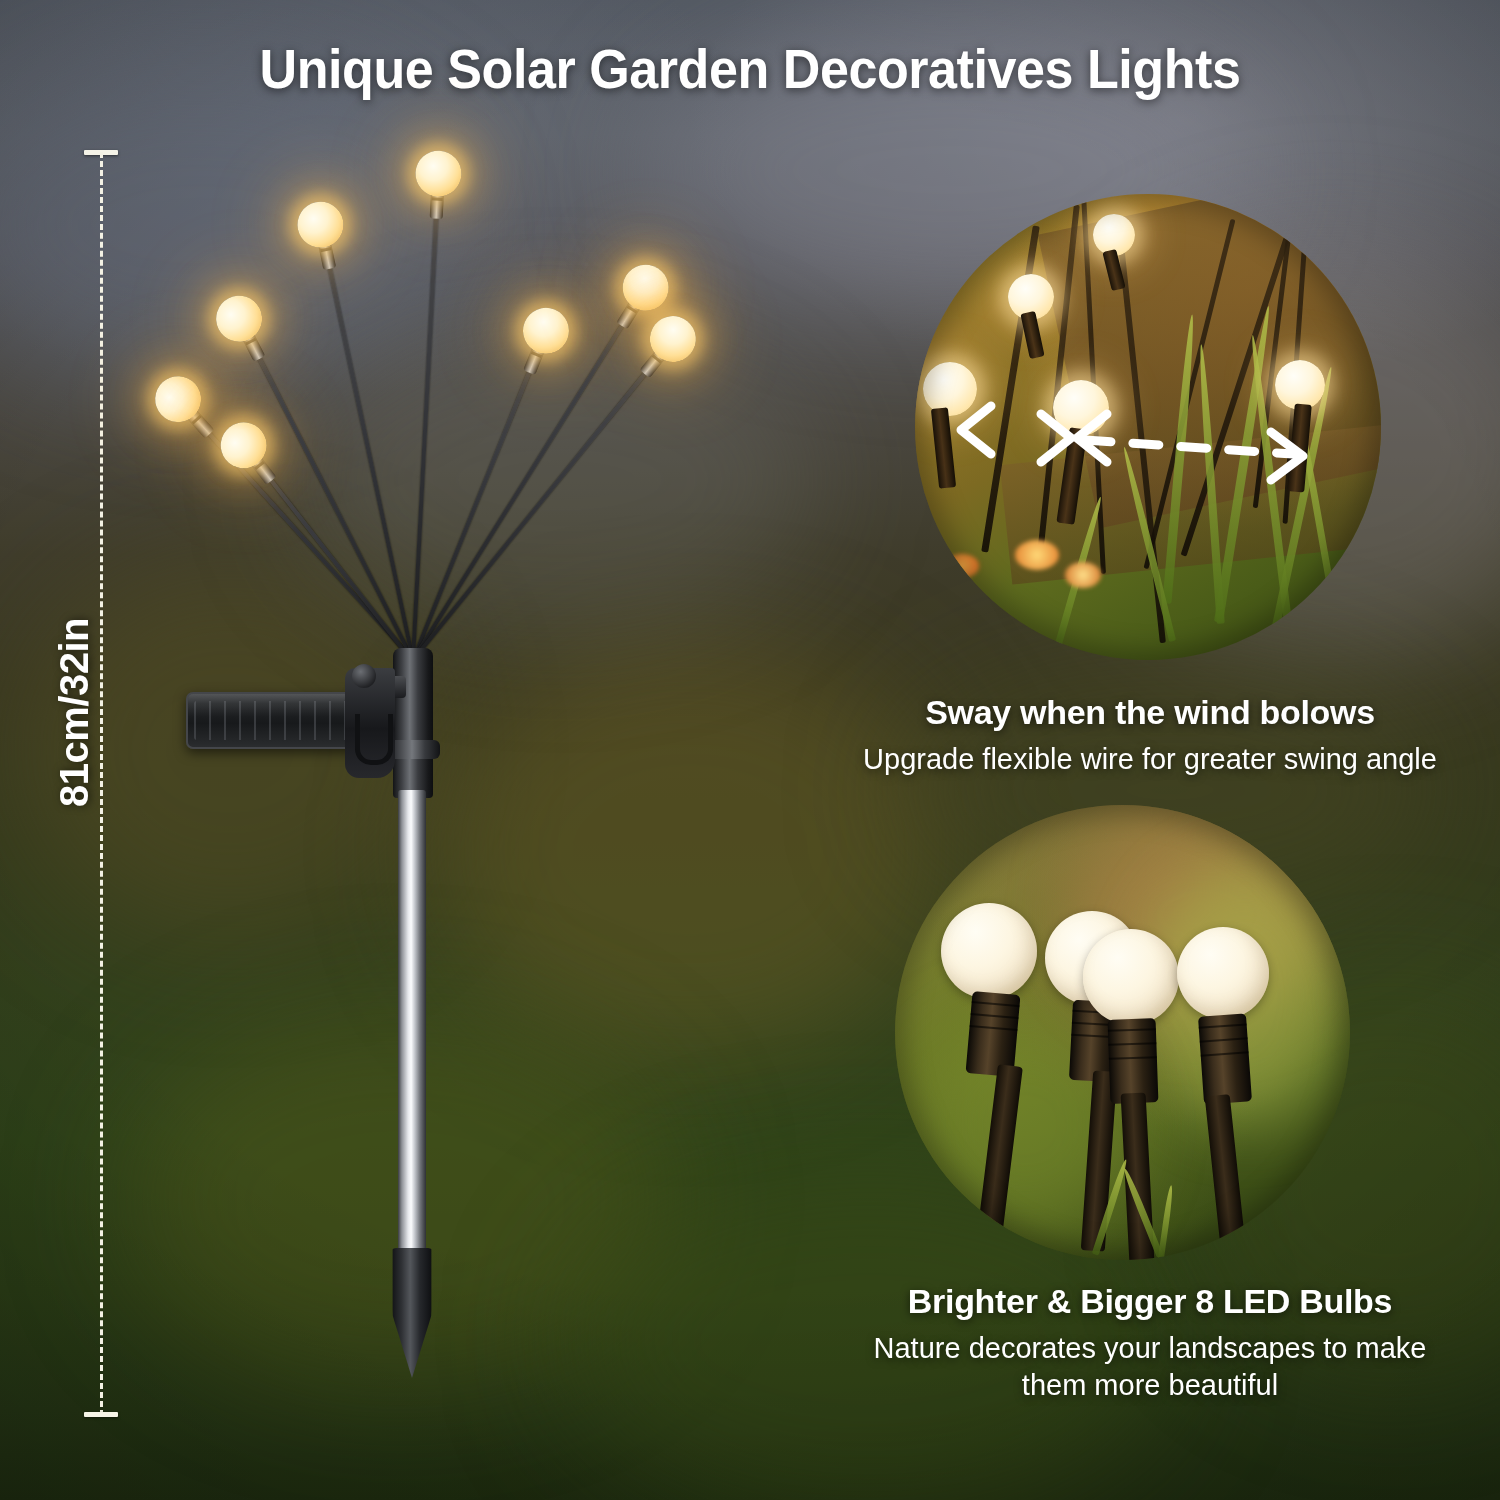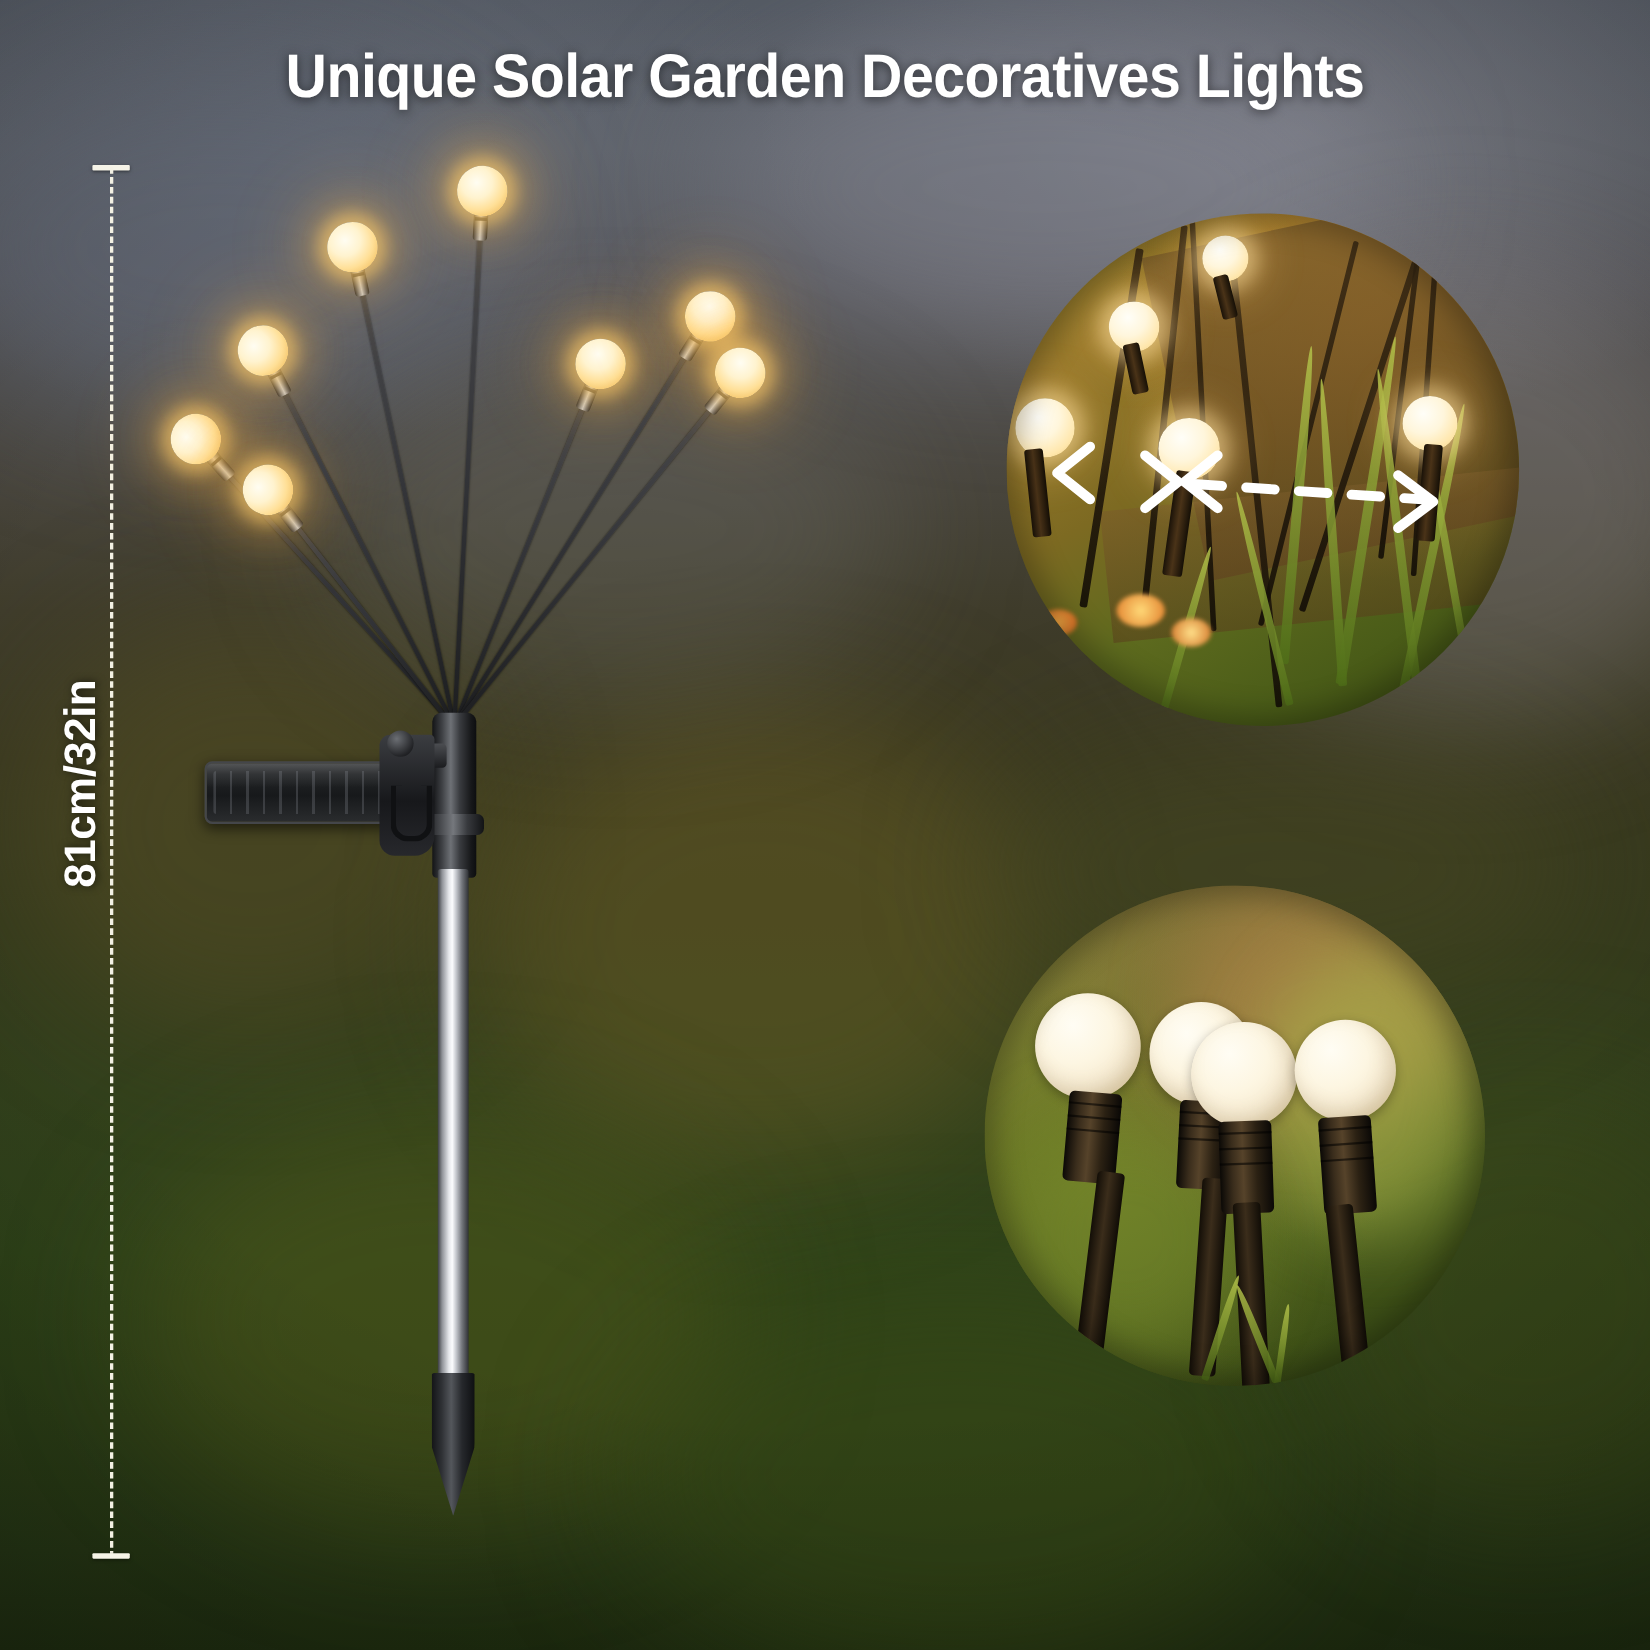--- a/index.html
+++ b/index.html
@@ -348,20 +348,24 @@
     </svg>
     <svg class="arrow-svg" style="left:156px;top:216px;" width="250" height="78" viewBox="0 0 250 78">
       <g stroke="#ffffff" stroke-width="9" fill="none" stroke-linecap="round" stroke-linejoin="round">
         <polyline points="36,4 6,28 36,52"></polyline>
         <line x1="14" y1="30" x2="222" y2="44" stroke-dasharray="26 22"></line>
         <polyline points="200,22 232,46 200,70"></polyline>
       </g>
     </svg>
   </div>
 
+  <div class="caption" id="caption-sway">
+    <div class="cap-title">Sway when the wind bolows</div>
+    <div class="cap-sub">Upgrade flexible wire for greater swing angle</div>
+  </div>
 
   <div class="circle-photo" id="circle-bulbs">
     <div class="bg-blob" style="left:180px;top:10px;width:260px;height:200px;background:rgba(168,132,70,.7);filter:blur(32px);"></div>
     <div class="bg-blob" style="left:250px;top:60px;width:200px;height:260px;background:rgba(176,190,78,.5);filter:blur(30px);"></div>
     <div class="bg-blob" style="left:20px;top:210px;width:220px;height:220px;background:rgba(118,138,44,.5);filter:blur(34px);"></div>
 
     <div class="macro-bulb" style="left:46px;top:98px;width:96px;height:96px;"></div>
     <div class="macro-socket" style="left:74px;top:188px;width:48px;height:82px;transform:rotate(5deg);">
       <div class="band" style="top:10px;"></div>
         <div class="band" style="top:22px;"></div>
@@ -391,14 +395,19 @@
         <div class="band" style="top:24px;"></div>
         <div class="band" style="top:38px;"></div>
     </div>
     <div class="macro-stem" style="left:318px;top:290px;width:25px;height:160px;transform:rotate(-6deg);"></div>
 
     <div class="blade" style="left:212px;top:352px;width:7px;height:100px;transform:rotate(18deg);"></div>
     <div class="blade" style="left:244px;top:360px;width:7px;height:95px;transform:rotate(-22deg);"></div>
     <div class="blade" style="left:268px;top:380px;width:6px;height:75px;transform:rotate(8deg);"></div>
   </div>
 
+  <div class="caption" id="caption-bulbs">
+    <div class="cap-title">Brighter &amp; Bigger 8 LED Bulbs</div>
+    <div class="cap-sub">Nature decorates your landscapes to make</div>
+    <div class="cap-sub" style="margin-top:0;">them more beautiful</div>
+  </div>
 
 </div>
 
 </body></html>

